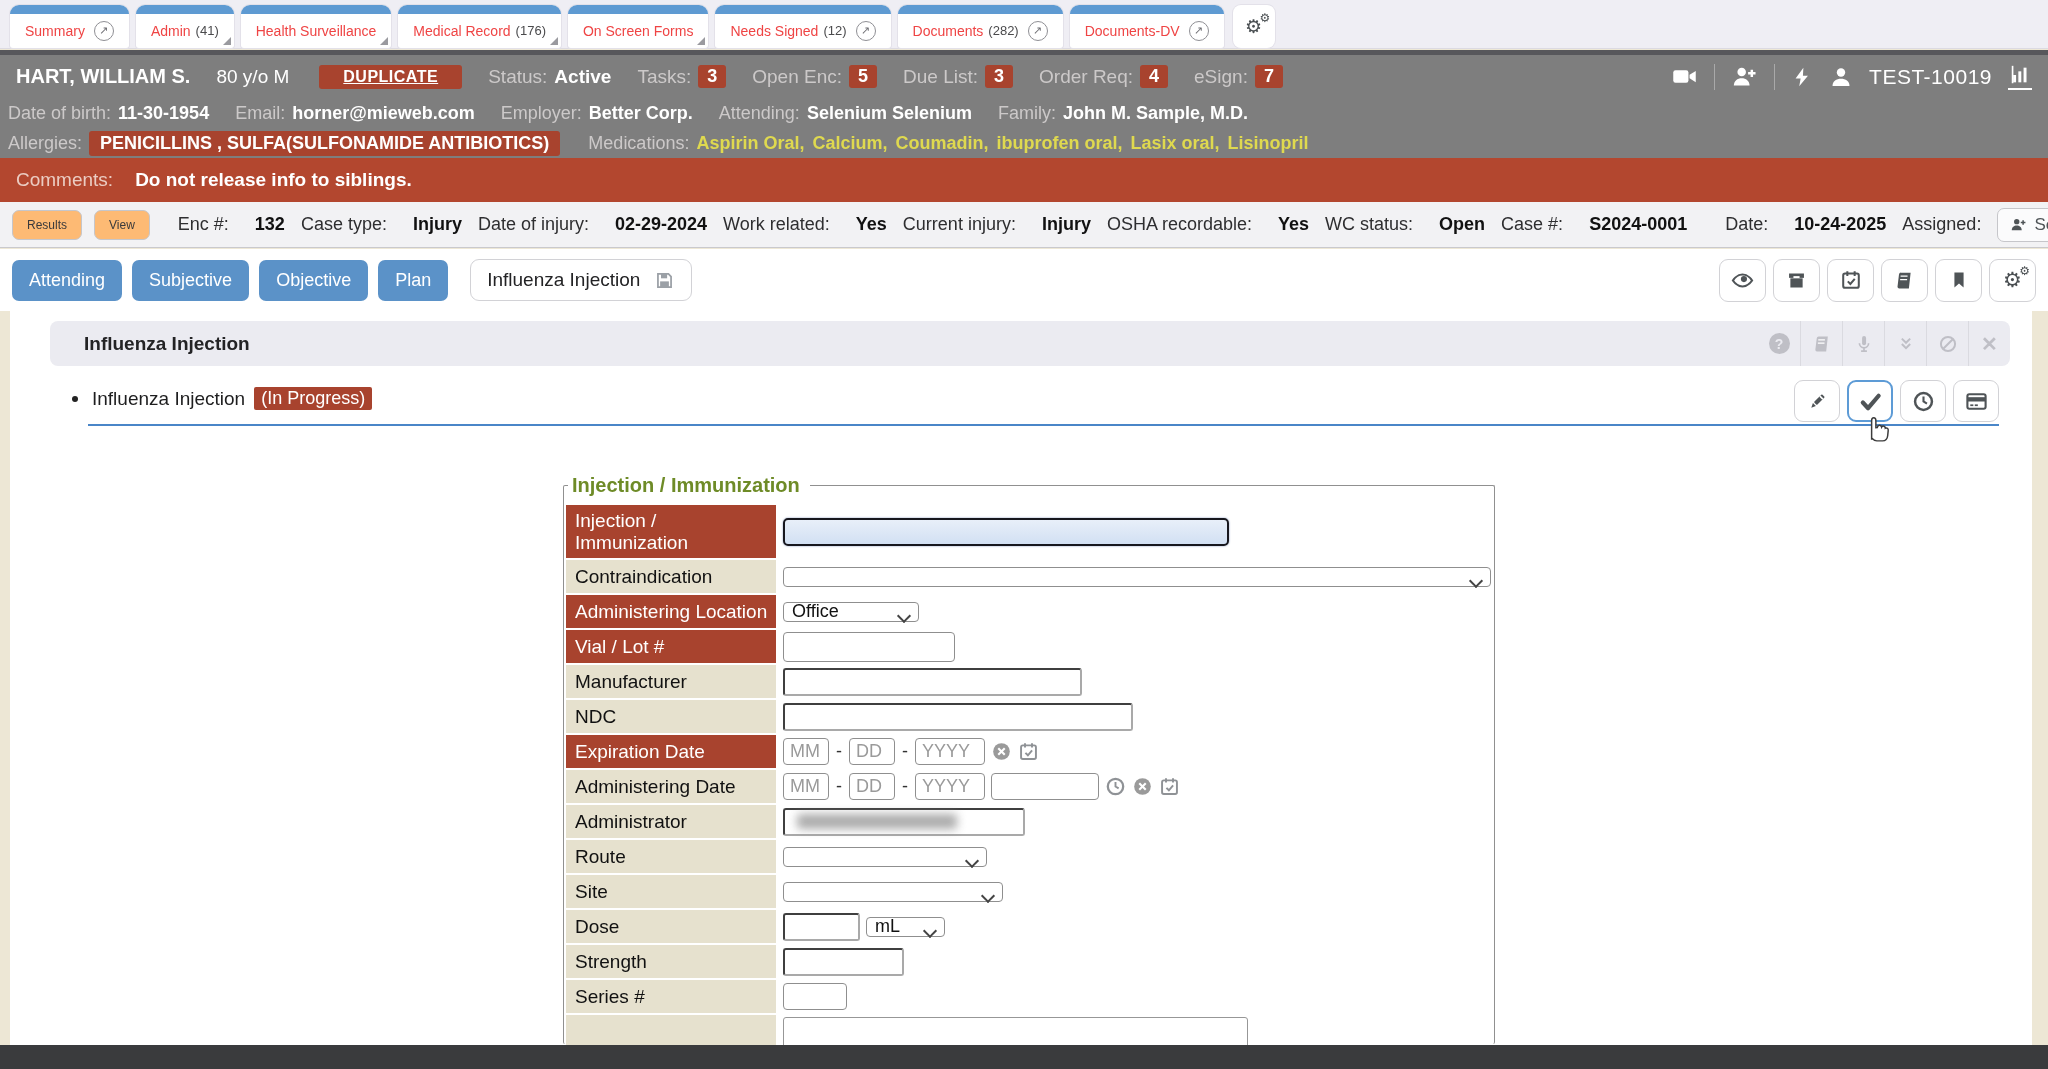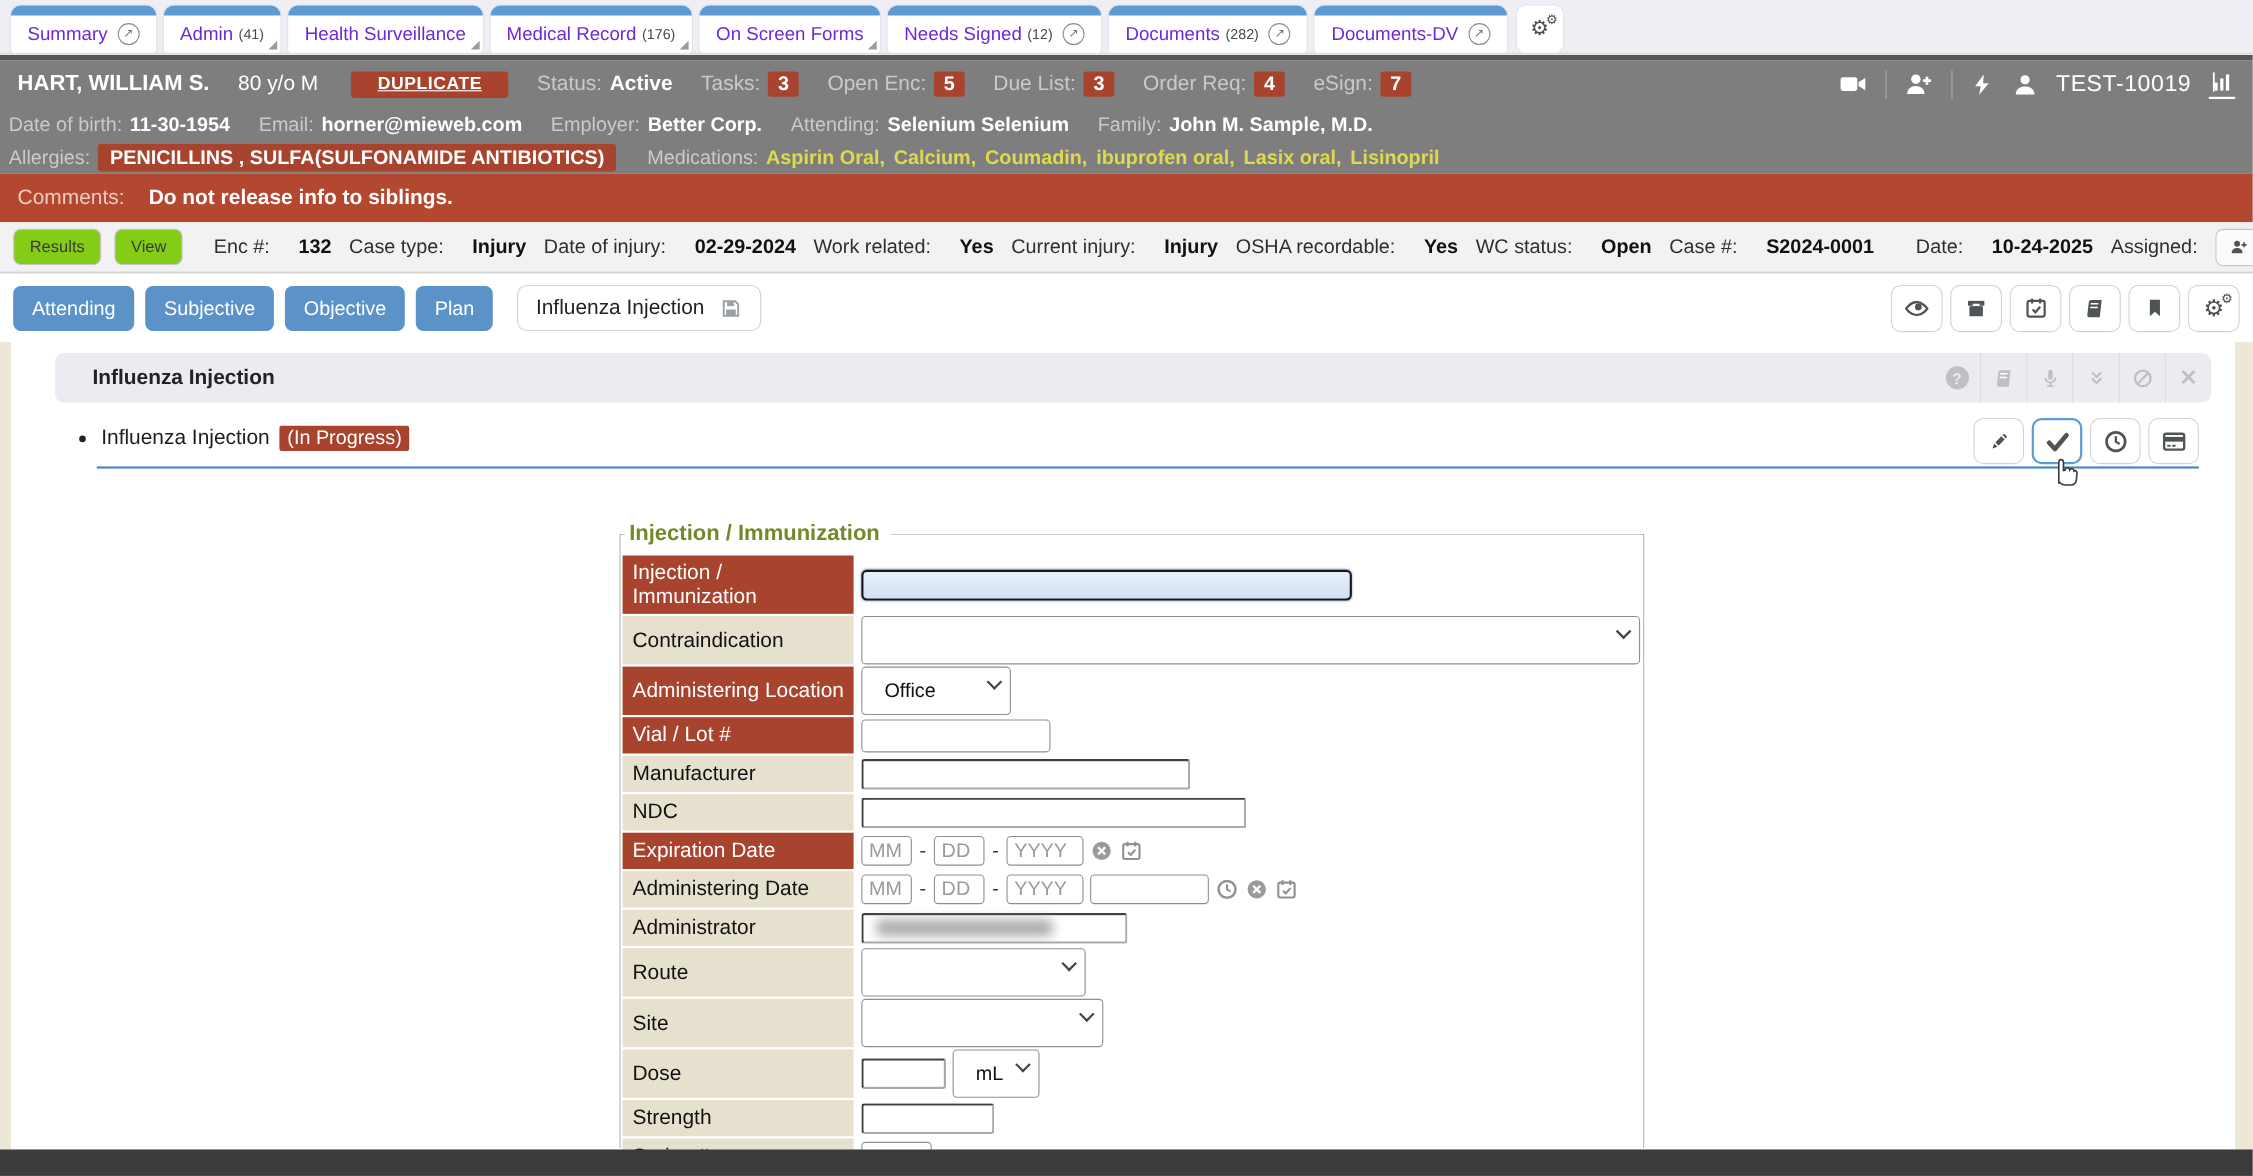--- a/index.html
+++ b/index.html
@@ -4,21 +4,21 @@
 <style>
   * { box-sizing: border-box; margin: 0; padding: 0; }
   html,body { width:2048px; height:1069px; overflow:hidden; }
   body { font-family:"Liberation Sans", sans-serif; position:relative; background:#EDE7D5; cursor:default; }
   svg { display:block; }
 
   
   .tabbar { position:absolute; top:0; left:0; right:0; height:49px; background:#EFEEF4; display:flex; align-items:flex-end; padding:0 0 0 10px; border-bottom:1px solid #DCDAE2;}
   .tab { position:relative; background:#fff; border-radius:9px 9px 3px 3px; margin-right:7px; height:43px; display:flex; align-items:center; padding:8px 15px 0 15px; box-shadow:0 0 0 1px #E3E1E9; }
   .tab::before { content:""; position:absolute; top:0; left:0; right:0; height:9px; background:#5E9AD2; border-radius:9px 9px 0 0; }
-  .tab-label { font-size:17px; color:#6d28d9; white-space:nowrap; }
+  .tab-label { font-size:14px; color:#ef4444; white-space:nowrap; }
   .tab-count { font-size:13px; color:#4A4A4C; margin-left:5px; white-space:nowrap; }
   .ext-icon { width:20px; height:20px; border:1.5px solid #8F8F94; border-radius:50%; margin-left:9px; display:flex; align-items:center; justify-content:center; font-size:11px; color:#6E6E73; }
   .ext-icon::before { content:"\2197"; }
   .fold::after { content:""; position:absolute; right:3px; bottom:3px; border-style:solid; border-width:0 0 8px 8px; border-color:transparent transparent #9A9A9F transparent; }
   .gear-tab { background:#fff; border-radius:8px; height:43px; width:42px; margin-left:2px; display:flex; align-items:center; justify-content:center; box-shadow:0 0 0 1px #E3E1E9; }
   .gear-glyph { font-family:"DejaVu Sans", sans-serif; color:#4A4F52; font-size:19px; line-height:1; position:relative; }
   .gear-glyph::before { content:"\2699"; }
   .gear-glyph .g2 { position:absolute; font-size:12px; top:-5px; right:-8px; }
   .gear-glyph .g2::before { content:"\2699"; }
 
@@ -45,21 +45,21 @@
   .med-link { color:#DFD94F; font-size:18px; font-weight:bold; margin-right:8px; white-space:nowrap; }
   .allergy-badge { font-size:18px; margin-right:28px; padding:2px 11px; }
 
   
   .comments { position:absolute; top:158px; left:0; right:0; height:44px; background:#B3472F; display:flex; align-items:center; padding:0 16px; }
   .comments .lbl { color:#EBCCC2; font-size:19px; margin-right:22px; }
   .comments .txt { color:#fff; font-size:19px; font-weight:bold; }
 
   
   .encbar { position:absolute; top:202px; left:0; right:0; height:46px; background:#F2F2F4; border-bottom:1px solid #C9C9CD; display:flex; align-items:center; padding:0 12px; }
-  .wbtn { background:#84cc16; border:1px solid #C6C6CA; border-radius:7px; padding:7px 14px; font-size:15px; color:#3A3A3C; margin-right:12px; }
+  .wbtn { background:#fdba74; border:1px solid #C6C6CA; border-radius:7px; padding:7px 14px; font-size:12px; color:#3A3A3C; margin-right:12px; }
   .enc-pair { display:flex; align-items:center; margin-left:16px; white-space:nowrap;gap:20px; }
   .enc-pair .l { font-size:18px; color:#2E2E30; margin-right:6px; }
   .enc-pair .v { font-size:18px; color:#111; font-weight:bold; }
   .red-sep { width:2px; height:30px; background:#B3472F; margin-left:22px; }
   .assign-btn { display:flex; align-items:center; gap:7px; background:#FBFBFC; border:1px solid #C6C6CA; border-radius:7px; padding:6px 12px; font-size:17px; color:#4F5457; margin-left:10px; }
 
   
   .notebar { position:absolute; top:249px; left:0; right:0; height:62px; background:#fff; display:flex; align-items:center; padding:0 12px; }
   .bluebtn { background:#5B92C8; color:#fff; font-size:18px; border-radius:7px; padding:10px 17px; margin-right:10px; border:none; }
   .note-tab { display:flex; align-items:center; gap:14px; background:#fff; border:1px solid #D2D2D6; border-radius:9px; padding:9px 16px; margin-left:12px; font-size:19px; color:#232325; }
@@ -95,21 +95,21 @@
   legend.inj-legend { font-size:20px; font-weight:bold; color:#6E8B27; padding:0 10px 0 4px; margin-left:2px; }
   .frow { display:flex; margin-bottom:2px; }
   .flabel { width:210px; min-height:33px; background:#E6E1CE; color:#111; font-size:19px; padding:5px 4px 4px 9px; display:flex; align-items:center; flex-shrink:0; }
   .frow.req .flabel { background:#A8432E; color:#fff; }
   .fval { display:flex; align-items:center; padding-left:7px; gap:6px; }
 
   input, textarea { font-family:"Liberation Sans", sans-serif; font-size:18px; outline:none; }
   .inp { height:27px; border:1px solid #8F8F8F; border-radius:4px; background:#fff; padding:0 6px; }
   .inp-inset { height:28px; border:2px solid #3F3F3F; border-right-color:#A9A9A9; border-bottom-color:#A9A9A9; border-radius:3px; background:#fff; padding:0 6px; }
   .inp-focus { width:446px; height:28px; border:2px solid #17171E; border-radius:5px; background:linear-gradient(180deg,#E8EFF9 0%,#D2E0F3 100%); box-shadow:0 0 2px #7A8FB8; padding:0 8px; }
-  .sel { position:relative; height:44px; border:1px solid #8F8F8F; border-radius:4px; background:#fff; display:flex; align-items:center; padding:0 26px 0 20px; font-size:18px; color:#111; }
+  .sel { position:relative; height:20px; border:1px solid #8F8F8F; border-radius:4px; background:#fff; display:flex; align-items:center; padding:0 26px 0 8px; font-size:18px; color:#111; }
   .sel::after { content:""; position:absolute; right:9px; top:8px; width:8px; height:8px; border-right:2px solid #444; border-bottom:2px solid #444; transform:rotate(45deg); }
   .date-inp { width:46px; }
   .yyyy-inp { width:70px; }
   .time-inp { width:108px; }
   .date-sep { color:#333; font-size:18px; margin:0 1px; }
   .inp::placeholder, .date-inp::placeholder { color:#9A9A9A; }
   .redacted { width:160px; height:15px; background:#8F8F8F; filter:blur(5px); opacity:.75; border-radius:3px; margin-left:6px; }
   .mini-ic { color:#8F9296; }
   .rx-area { width:465px; height:102px; border:1px solid #979797; border-radius:3px; resize:both; padding:4px 6px; }
 </style>

